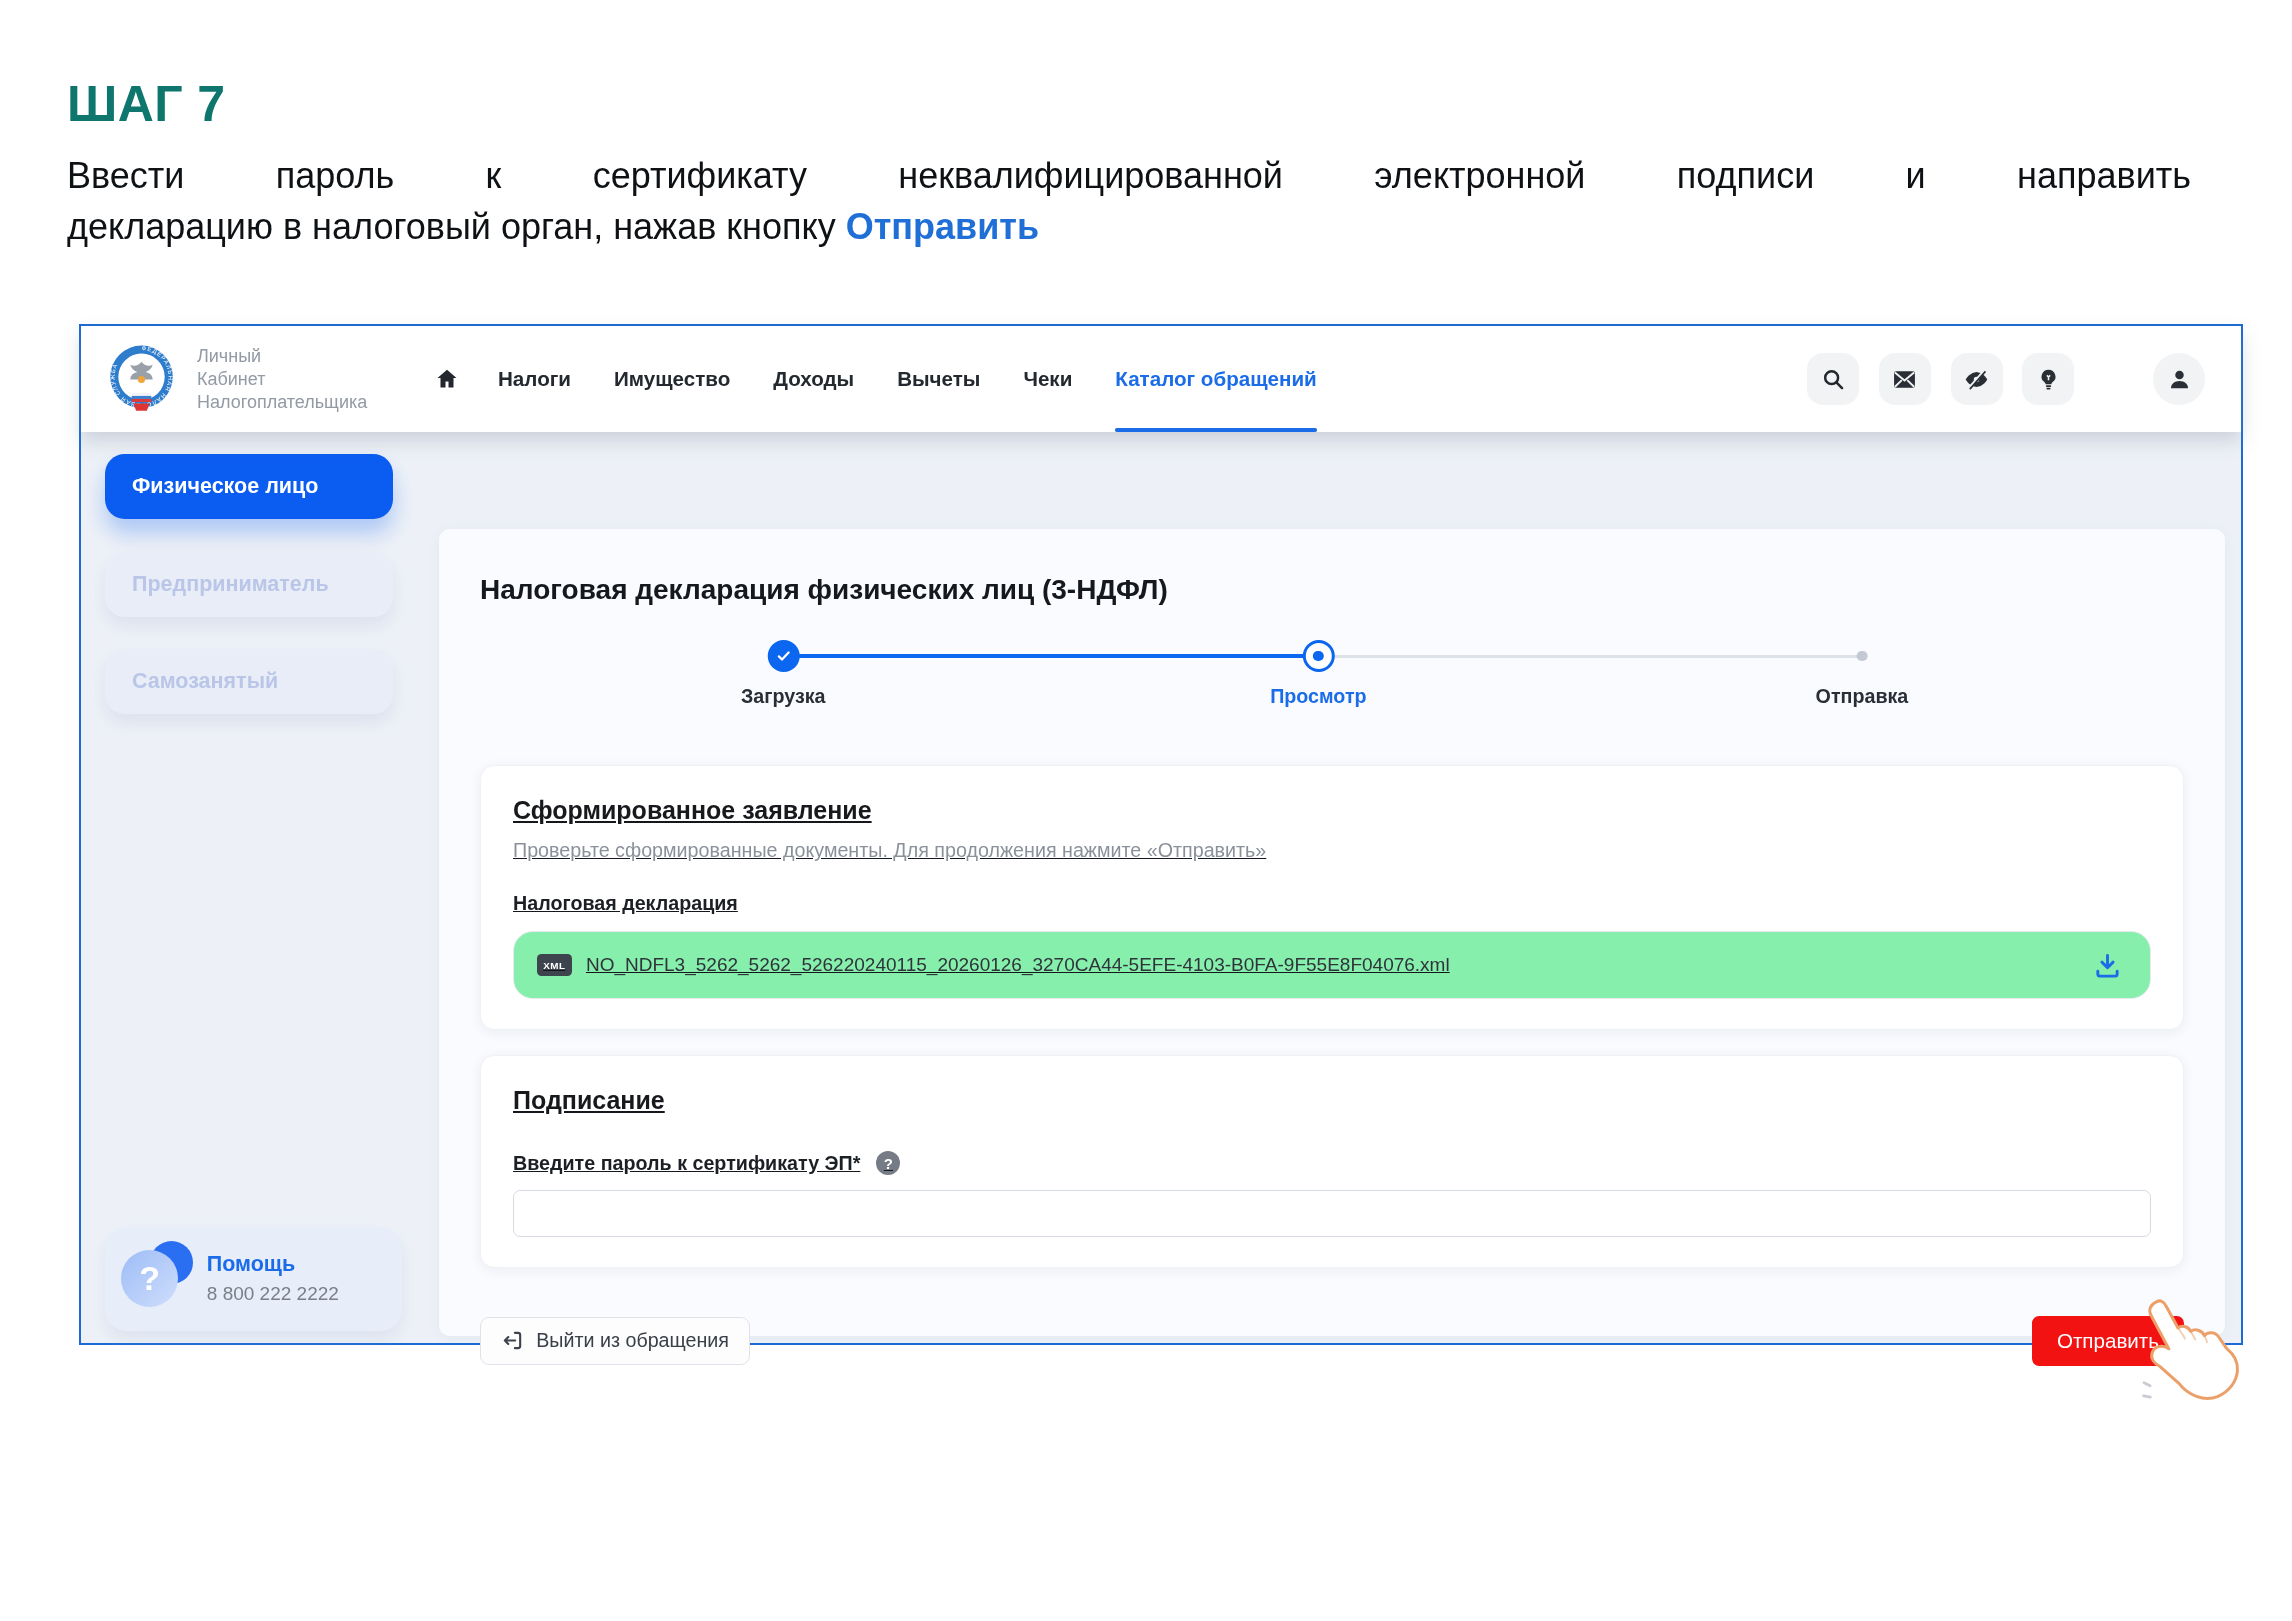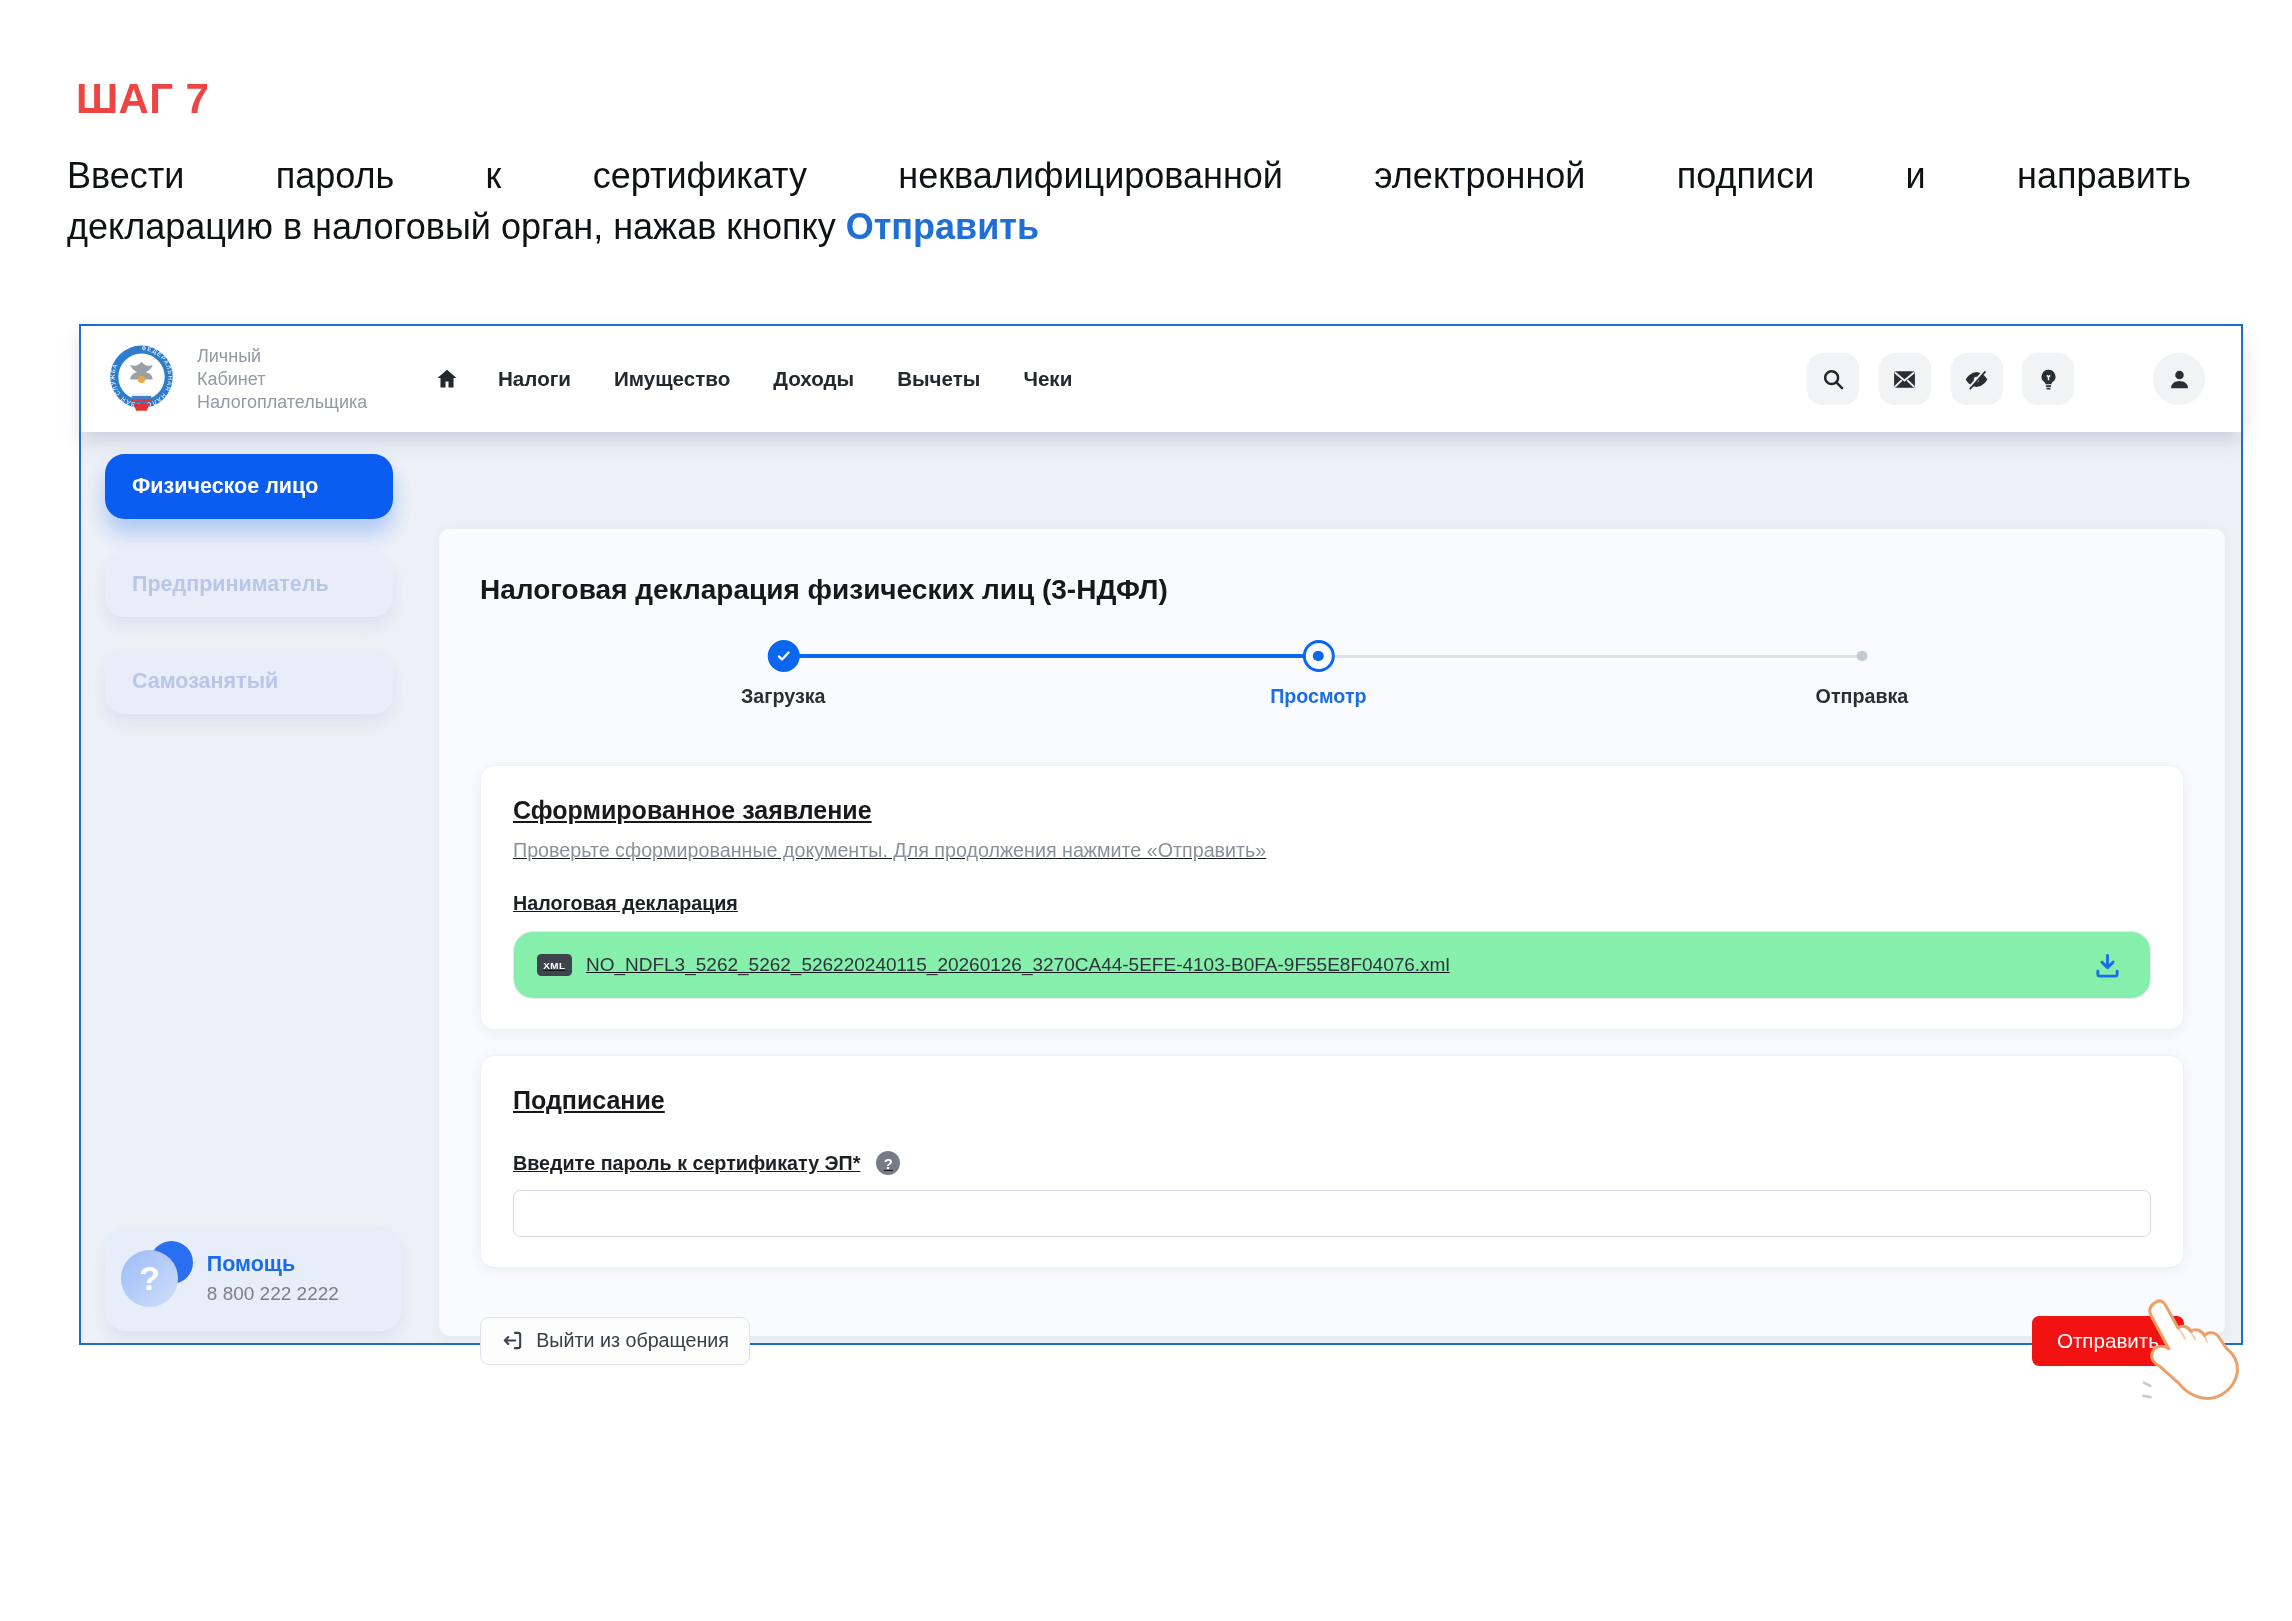--- a/index.html
+++ b/index.html
@@ -1,20 +1,20 @@
 <!DOCTYPE html>
 <html style="font-size:14.3px"><head>
 <meta charset="utf-8">
 <style>
   html,body{margin:0;padding:0;background:#ffffff;}
   body{width:2293px;height:1621px;position:relative;overflow:hidden;
        font-family:"Liberation Sans","DejaVu Sans",sans-serif;color:#14171b;}
 
   
-  .step-title{position:absolute;left:76px;top:75px;font-size:42px;font-weight:bold;color:#ef4444;letter-spacing:0.4px;}
+  .step-title{position:absolute;left:67px;top:75px;font-size:50px;font-weight:bold;color:#0f766e;letter-spacing:0.4px;}
   .step-desc{position:absolute;left:67px;top:150px;width:2124px;font-size:36px;line-height:51px;color:#0f1215;}
   .step-desc .l1{text-align:justify;text-align-last:justify;}
   .step-desc .action{color:#1f6fd6;font-weight:bold;}
 
   
   .window{position:absolute;left:79px;top:324px;width:2164px;height:1021px;
           border:2.7px solid #1b6ad6;background:#fff;box-sizing:border-box;}
 
   
   .app-header{position:relative;height:106px;background:#fff;display:flex;align-items:center;
@@ -141,20 +141,21 @@
         <path d="M12 2.8l9.5 8.2h-3v9.6h-5v-6.2h-3v6.2h-5V11H2.5z" fill="#23272e"></path>
       </svg>
     </div>
 
     <div class="nav">
       <div class="nav-item">Налоги</div>
       <div class="nav-item">Имущество</div>
       <div class="nav-item">Доходы</div>
       <div class="nav-item">Вычеты</div>
       <div class="nav-item">Чеки</div>
+      <div class="nav-item active">Каталог обращений</div>
     </div>
 
     <div class="hicons">
       <div class="icon-btn">
         <svg width="25" height="25" viewBox="0 0 24 24" fill="none">
           <circle cx="10.2" cy="10.2" r="6.2" stroke="#23272e" stroke-width="2.4"></circle>
           <path d="M15 15l5.2 5.2" stroke="#23272e" stroke-width="2.4" stroke-linecap="round"></path>
         </svg>
       </div>
       <div class="icon-btn">

